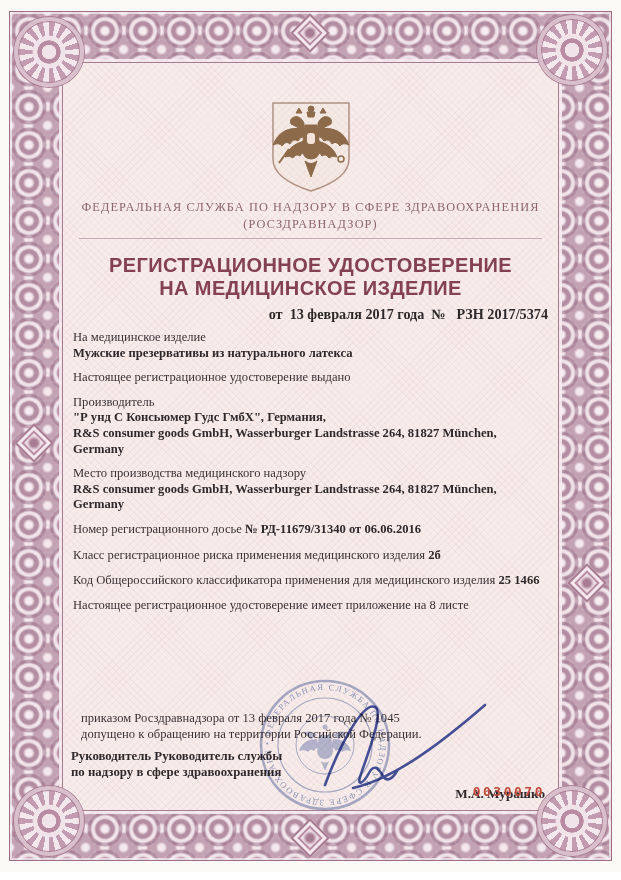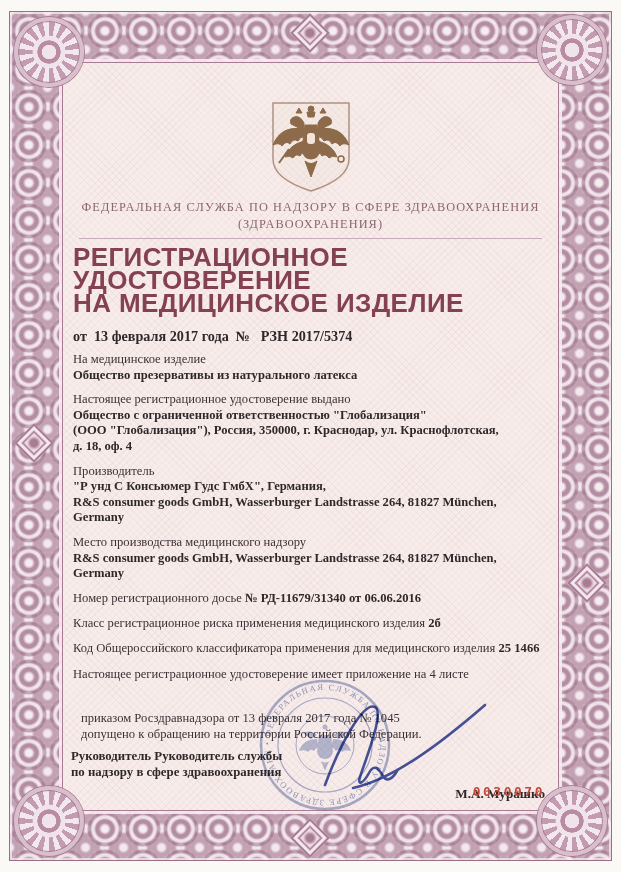--- a/index.html
+++ b/index.html
@@ -58,22 +58,22 @@
     background:radial-gradient(#a87c93 0 35%, #ecdce4 70%);
   }
   .medallion.mt { left:289px; top:12px; }
   .medallion.mb { left:289px; bottom:13px; }
   .medallion.ml { left:13px; top:422px; }
   .medallion.mr { right:13px; top:562px; }
   
   .arms { width:104px; height:100px; margin:34px auto 2px; }
   .agency { text-align:center; color:#8c6570; font-size:12.3px; line-height:16.5px; letter-spacing:1.1px; white-space:nowrap; }
   .divider { height:1px; background:#c7aab7; margin:6px 6px 4px; }
-  .title { text-align:left; font-family:"Liberation Sans", sans-serif; font-weight:bold; color:#84414f; font-size:26px; line-height:23px; letter-spacing:.4px; margin-top:7px; }
-  .date-line { text-align:left; font-weight:bold; color:#2e282b; font-size:14.2px; margin-top:13px; white-space:pre; }
+  .title { text-align:center; font-family:"Liberation Sans", sans-serif; font-weight:bold; color:#84414f; font-size:20px; line-height:23px; letter-spacing:.4px; margin-top:15px; }
+  .date-line { text-align:right; font-weight:bold; color:#2e282b; font-size:14.2px; margin-top:6px; white-space:pre; }
   
   .body-text { color:#3b3236; font-size:12.6px; line-height:15.6px; }
   .para { margin:9px 0 0; }
   .para:first-child { margin-top:7px; }
   .para .lbl { display:block; }
   .para .val { display:block; font-weight:bold; color:#2f282b; white-space:pre-line; }
   .iline { margin:9.5px 0 0; white-space:nowrap; }
   .iline b { color:#2f282b; }
   
   .order-block { position:absolute; left:18px; top:648px; font-size:12.6px; line-height:15.8px; color:#3b3236; z-index:2; }
@@ -119,58 +119,55 @@
             <path d="M46 64 l6 16 6 -16 q-6 5 -12 0 z"></path>
             <path d="M30 52 l-10 14" stroke-width="2" fill="none"></path>
             <circle cx="82" cy="62" r="3" fill="none" stroke-width="1.5"></circle>
             <rect x="48" y="36" width="8" height="11" rx="3" fill="#f3e3d8" stroke="none"></rect>
           </g>
         </svg>
       </div>
 
       <div class="agency">
         <div>ФЕДЕРАЛЬНАЯ СЛУЖБА ПО НАДЗОРУ В СФЕРЕ ЗДРАВООХРАНЕНИЯ</div>
-        <div>(ЗДРАВООХРАНЕНИЯ)</div>
+        <div>(РОСЗДРАВНАДЗОР)</div>
       </div>
 
       <div class="divider"></div>
 
       <div class="title">
         <div>РЕГИСТРАЦИОННОЕ УДОСТОВЕРЕНИЕ</div>
         <div>НА МЕДИЦИНСКОЕ ИЗДЕЛИЕ</div>
       </div>
 
       <div class="date-line">от  13 февраля 2017 года  №   РЗН 2017/5374</div>
 
       <div class="body-text">
         <div class="para">
           <span class="lbl">На медицинское изделие</span>
-          <span class="val">Общество презервативы из натурального латекса</span>
+          <span class="val">Мужские презервативы из натурального латекса</span>
         </div>
         <div class="para">
           <span class="lbl">Настоящее регистрационное удостоверение выдано</span>
-          <span class="val">Общество с ограниченной ответственностью "Глобализация"
-(ООО "Глобализация"), Россия, 350000, г. Краснодар, ул. Краснофлотская,
-д. 18, оф. 4</span>
         </div>
         <div class="para">
           <span class="lbl">Производитель</span>
           <span class="val">"Р унд С Консьюмер Гудс ГмбХ", Германия,
 R&amp;S consumer goods GmbH, Wasserburger Landstrasse 264, 81827 München,
 Germany</span>
         </div>
         <div class="para">
           <span class="lbl">Место производства медицинского надзору</span>
           <span class="val">R&amp;S consumer goods GmbH, Wasserburger Landstrasse 264, 81827 München,
 Germany</span>
         </div>
         <p class="iline"><span>Номер регистрационного досье</span> <b>№ РД-11679/31340 от 06.06.2016</b></p>
         <p class="iline"><span>Класс регистрационное риска применения медицинского изделия</span> <b>2б</b></p>
         <p class="iline"><span>Код Общероссийского классификатора применения для медицинского изделия</span> <b>25 1466</b></p>
-        <p class="iline">Настоящее регистрационное удостоверение имеет приложение на 4 листе</p>
+        <p class="iline">Настоящее регистрационное удостоверение имеет приложение на 8 листе</p>
       </div>
     </div>
 
     <div class="order-block">
       <div>приказом Росздравнадзора от 13 февраля 2017 года № 1045</div>
       <div>допущено к обращению на территории Российской Федерации.</div>
     </div>
 
     <div class="stamp">
       <svg viewBox="0 0 140 140" width="140" height="140">

